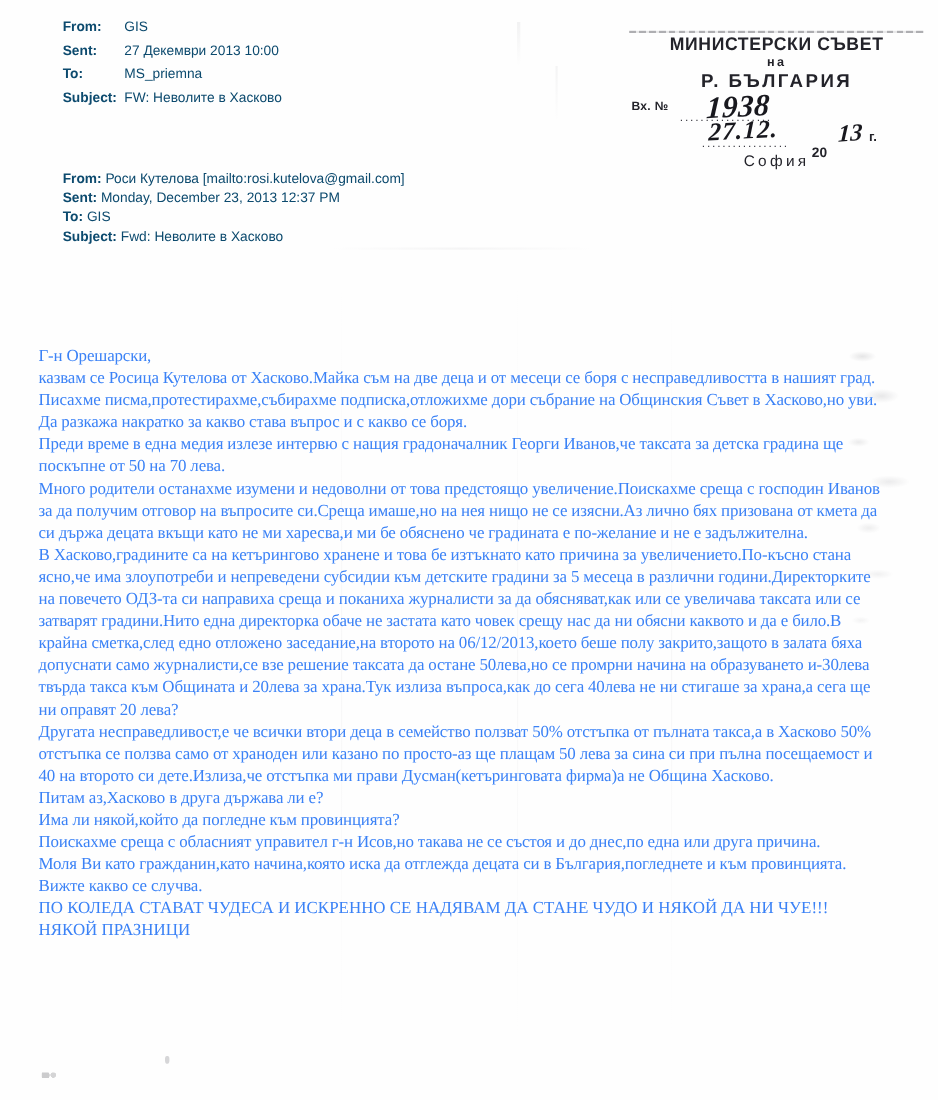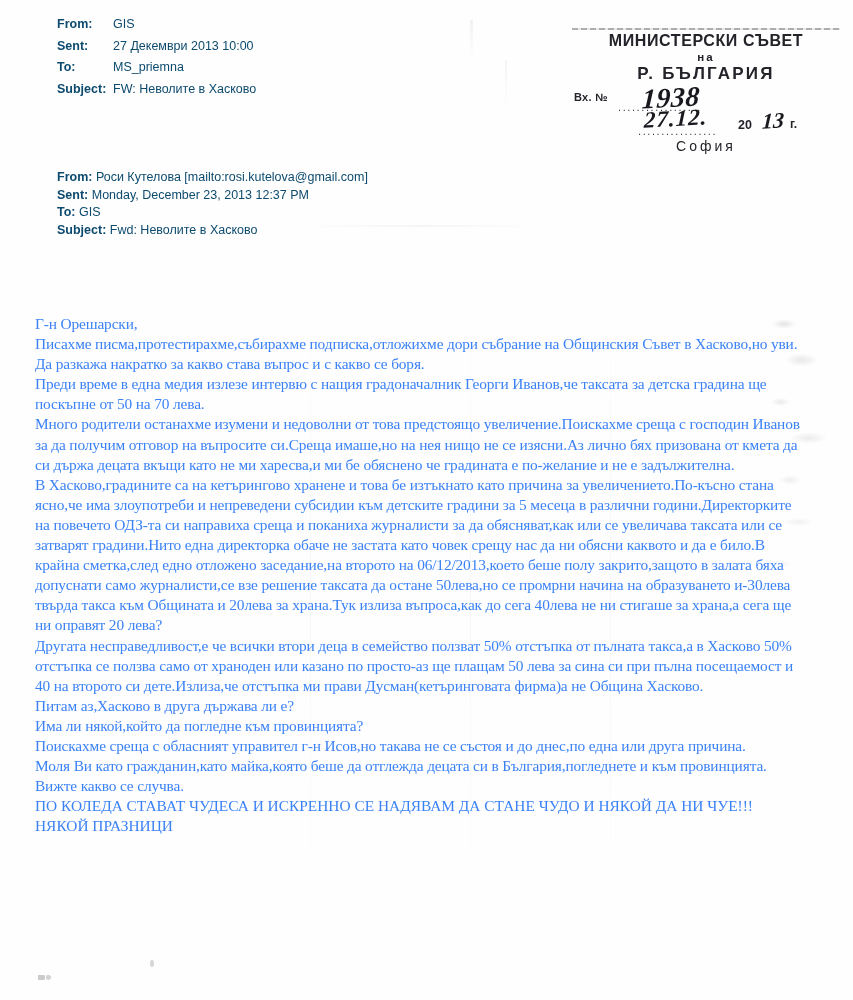--- a/index.html
+++ b/index.html
@@ -67,21 +67,21 @@
     left: 57px;
     font-size: 12.5px;
     line-height: 21.5px;
     filter: blur(.15px);
   }
   .hdr1 .row { display: flex; white-space: nowrap; }
   .hdr1 .lbl { font-weight: bold; width: 56px; flex: none; }
   .hdr1 .val { font-weight: normal; }
 
   .hdr2 {
-    top: 169px;
+    top: 154px;
     left: 57px;
     font-size: 12.5px;
     line-height: 17.5px;
     filter: blur(.1px);
   }
   .hdr2 .row { white-space: nowrap; }
   .hdr2 .lbl { font-weight: bold; }
   .hdr2 .val { font-weight: normal; }
 
   
@@ -172,21 +172,21 @@
     text-align: left;
   }
   .hand-date {
     left: 78px; top: -4px;
     font-size: 23px;
     letter-spacing: 1px;
     transform: rotate(-3deg) skewX(-5deg);
   }
   .stamp-year {
     position: absolute;
-    left: 172px; top: 8px;
+    left: 172px; top: 22px;
     font-size: 12.5px;
     font-weight: bold;
     text-align: right;
   }
   .hand-yy {
     left: 196px; top: -2px;
     font-size: 22px;
     transform: rotate(-4deg) skewX(-7deg);
   }
   .stamp-gg {
@@ -295,28 +295,29 @@
       <span class="val">GIS</span>
     </div>
     <div class="row">
       <span class="lbl">Subject:</span>
       <span class="val">Fwd: Неволите в Хасково</span>
     </div>
   </div>
 
   <div class="body">
     <p>Г-н Орешарски,</p>
+    <p>казвам се Росица Кутелова от Хасково.Майка съм на две деца и от месеци се боря с несправедливостта в нашият град.</p>
     <p>Писахме писма,протестирахме,събирахме подписка,отложихме дори събрание на Общинския Съвет в Хасково,но уви.</p>
     <p>Да разкажа накратко за какво става въпрос и с какво се боря.</p>
     <p>Преди време в една медия излезе интервю с нащия градоначалник Георги Иванов,че таксата за детска градина ще поскъпне от 50 на 70 лева.</p>
     <p>Много родители останахме изумени и недоволни от това предстоящо увеличение.Поискахме среща с господин Иванов за да получим отговор на въпросите си.Среща имаше,но на нея нищо не се изясни.Аз лично бях призована от кмета да си държа децата вкъщи като не ми харесва,и ми бе обяснено че градината е по-желание и не е задължителна.</p>
     <p>В Хасково,градините са на кетърингово хранене и това бе изтъкнато като причина за увеличението.По-късно стана ясно,че има злоупотреби и непреведени субсидии към детските градини за 5 месеца в различни години.Директорките на повечето ОДЗ-та си направиха среща и поканиха журналисти за да обясняват,как или се увеличава таксата или се затварят градини.Нито една директорка обаче не застата като човек срещу нас да ни обясни каквото и да е било.В крайна сметка,след едно отложено заседание,на второто на 06/12/2013,което беше полу закрито,защото в залата бяха допуснати само журналисти,се взе решение таксата да остане 50лева,но се промрни начина на образуването и-30лева твърда такса към Общината и 20лева за храна.Тук излиза въпроса,как до сега 40лева не ни стигаше за храна,а сега ще ни оправят 20 лева?</p>
     <p>Другата несправедливост,е че всички втори деца в семейство ползват 50% отстъпка от пълната такса,а в Хасково 50% отстъпка се ползва само от храноден или казано по просто-аз ще плащам 50 лева за сина си при пълна посещаемост и 40 на второто си дете.Излиза,че отстъпка ми прави Дусман(кетъринговата фирма)а не Община Хасково.</p>
     <p>Питам аз,Хасково в друга държава ли е?</p>
     <p>Има ли някой,който да погледне към провинцията?</p>
     <p>Поискахме среща с обласният управител г-н Исов,но такава не се състоя и до днес,по една или друга причина.</p>
-    <p>Моля Ви като гражданин,като майка,която беше да отглежда децата си в България,погледнете и към провинцията.</p>
+    <p>Моля Ви като гражданин,като начина,която иска да отглежда децата си в България,погледнете и към провинцията.</p>
     <p>Вижте какво се случва.</p>
     <p class="caps">ПО КОЛЕДА СТАВАТ ЧУДЕСА И ИСКРЕННО СЕ НАДЯВАМ ДА СТАНЕ ЧУДО И НЯКОЙ ДА НИ ЧУЕ!!!</p>
     <p class="caps">НЯКОЙ ПРАЗНИЦИ</p>
   </div>
 
 </div>
 
 </body></html>

